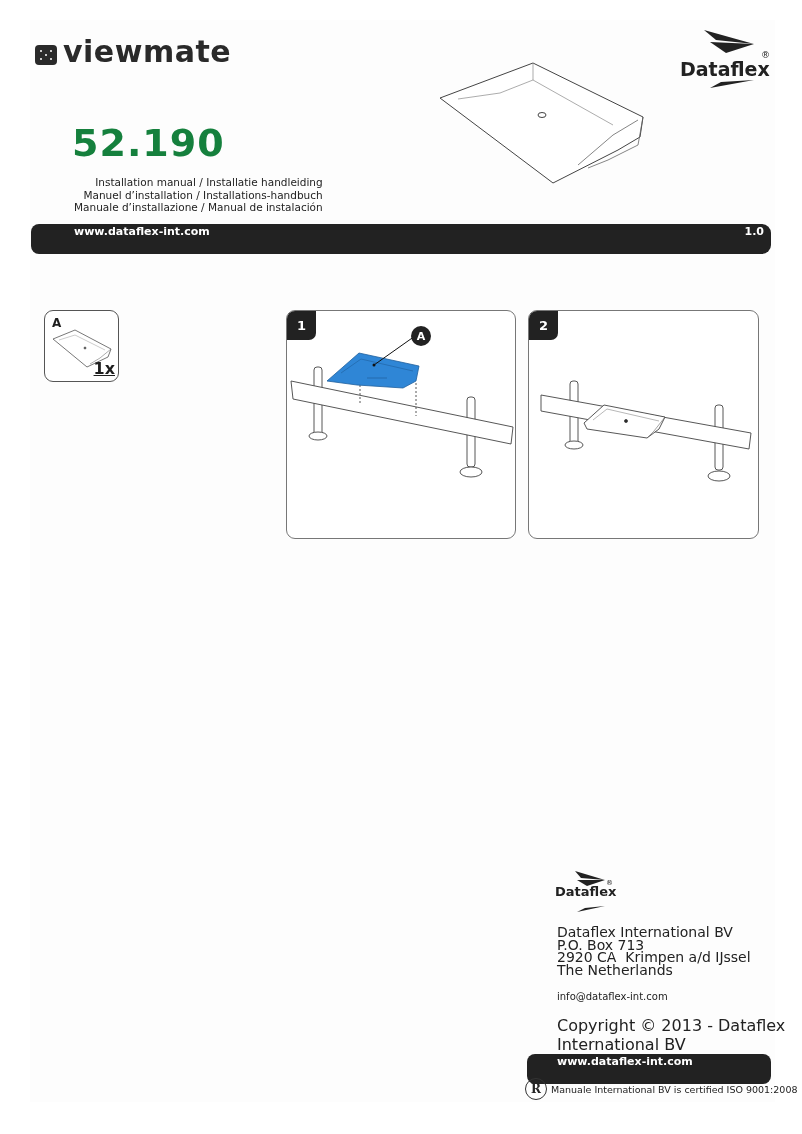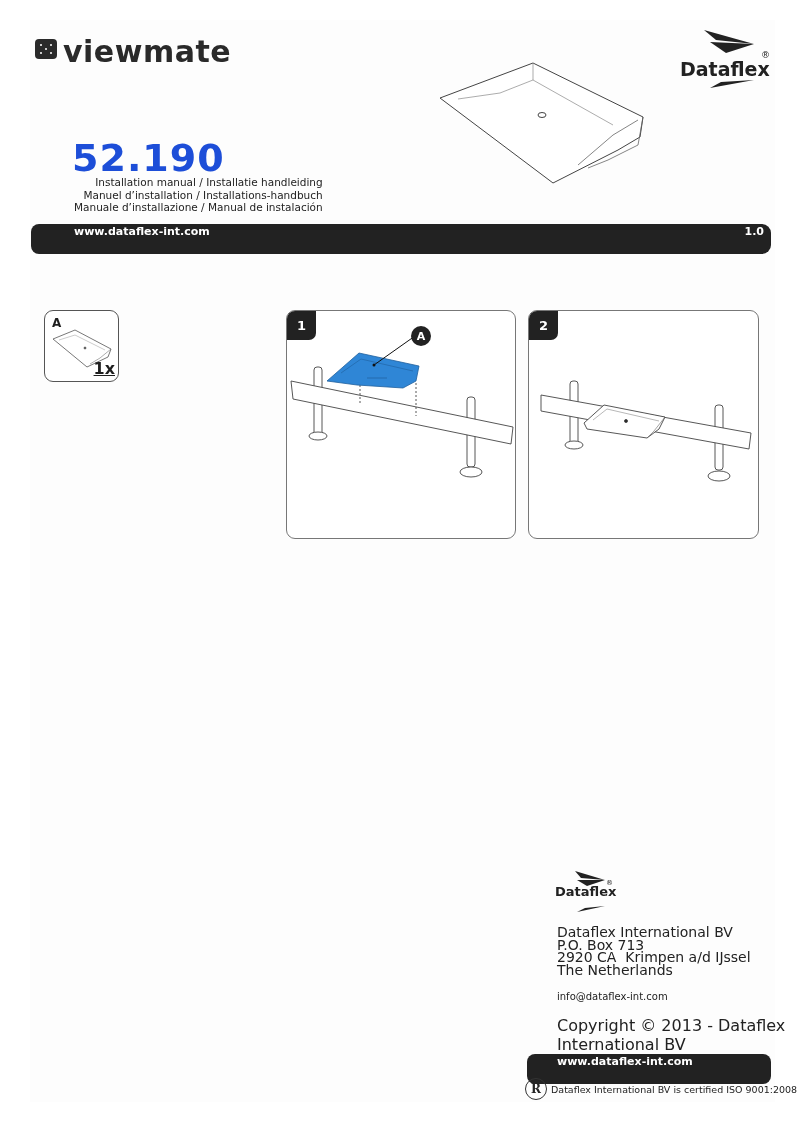--- a/index.html
+++ b/index.html
@@ -9,43 +9,43 @@
       font-family: "DejaVu Sans", sans-serif;
       color: #1e1e1e;
     }
     .page-bg {
       position: absolute; left: 30px; top: 20px; width: 745px; height: 1082px;
       background: #fdfdfd;
     }
     .abs { position: absolute; }
 
     
-    .vm-logo { left: 35px; top: 39px; display: flex; align-items: flex-start; gap: 6px; }
+    .vm-logo { left: 35px; top: 39px; display: flex; align-items: flex-end; gap: 6px; }
     .vm-box {
       width: 22px; height: 20px; background: #2a2a2a; border-radius: 4px; position: relative;
     }
     .vm-box i { position: absolute; width: 2px; height: 2px; background: #fff; border-radius: 1px; }
     .vm-word {
       font-family: "DejaVu Sans", sans-serif; font-weight: bold; font-size: 30px;
       letter-spacing: 0.5px; color: #2a2a2a; line-height: 26px;
     }
 
     
     .df-logo { left: 676px; top: 28px; width: 100px; height: 64px; }
     .df-text {
       position: absolute; left: 4px; top: 30px;
       font-family: "DejaVu Sans", sans-serif; font-weight: bold; font-size: 19px; color: #222;
       letter-spacing: 0px;
       text-align: center;
     }
     .df-reg { position: absolute; left: 85px; top: 22px; font-size: 9px; color: #222; }
 
     
-    .model { left: 72px; top: 136px; font-family: "DejaVu Sans", sans-serif; font-weight: bold;
-      font-size: 38px; letter-spacing: 1px; color: #1d4ed8; line-height: 44px; }
+    .model { left: 72px; top: 121px; font-family: "DejaVu Sans", sans-serif; font-weight: bold;
+      font-size: 38px; letter-spacing: 1px; color: #15803d; line-height: 44px; }
     .subtitles { left: 74px; top: 176px; font-size: 10.5px; line-height: 12.5px; color: #222; text-align: right; }
 
     
     .bar {
       background: #222; color: #fff; font-weight: bold; font-size: 11px; height: 30px;
       line-height: 15px; border-radius: 8px 8px 8px 8px;
     }
     .top-bar { left: 31px; top: 224px; width: 740px; border-radius: 8px 9px 9px 8px; }
     .top-bar .url { position: absolute; left: 43px; }
     .top-bar .ver { position: absolute; right: 7px; }
@@ -215,14 +215,14 @@
 </div>
 <div class="abs email">info@dataflex-int.com</div>
 <div class="abs copyright">Copyright © 2013 - Dataflex International BV</div>
 
 <div class="abs bar bottom-bar">
   <span class="url">www.dataflex-int.com</span>
 </div>
 
 <div class="abs iso">
   <div class="iso-seal">R</div>
-  <span>Dataflex International BV is certified ISO 9001:2008</span>
+  <span>Manuale International BV is certified ISO 9001:2008</span>
 </div>
 
 </body></html>

